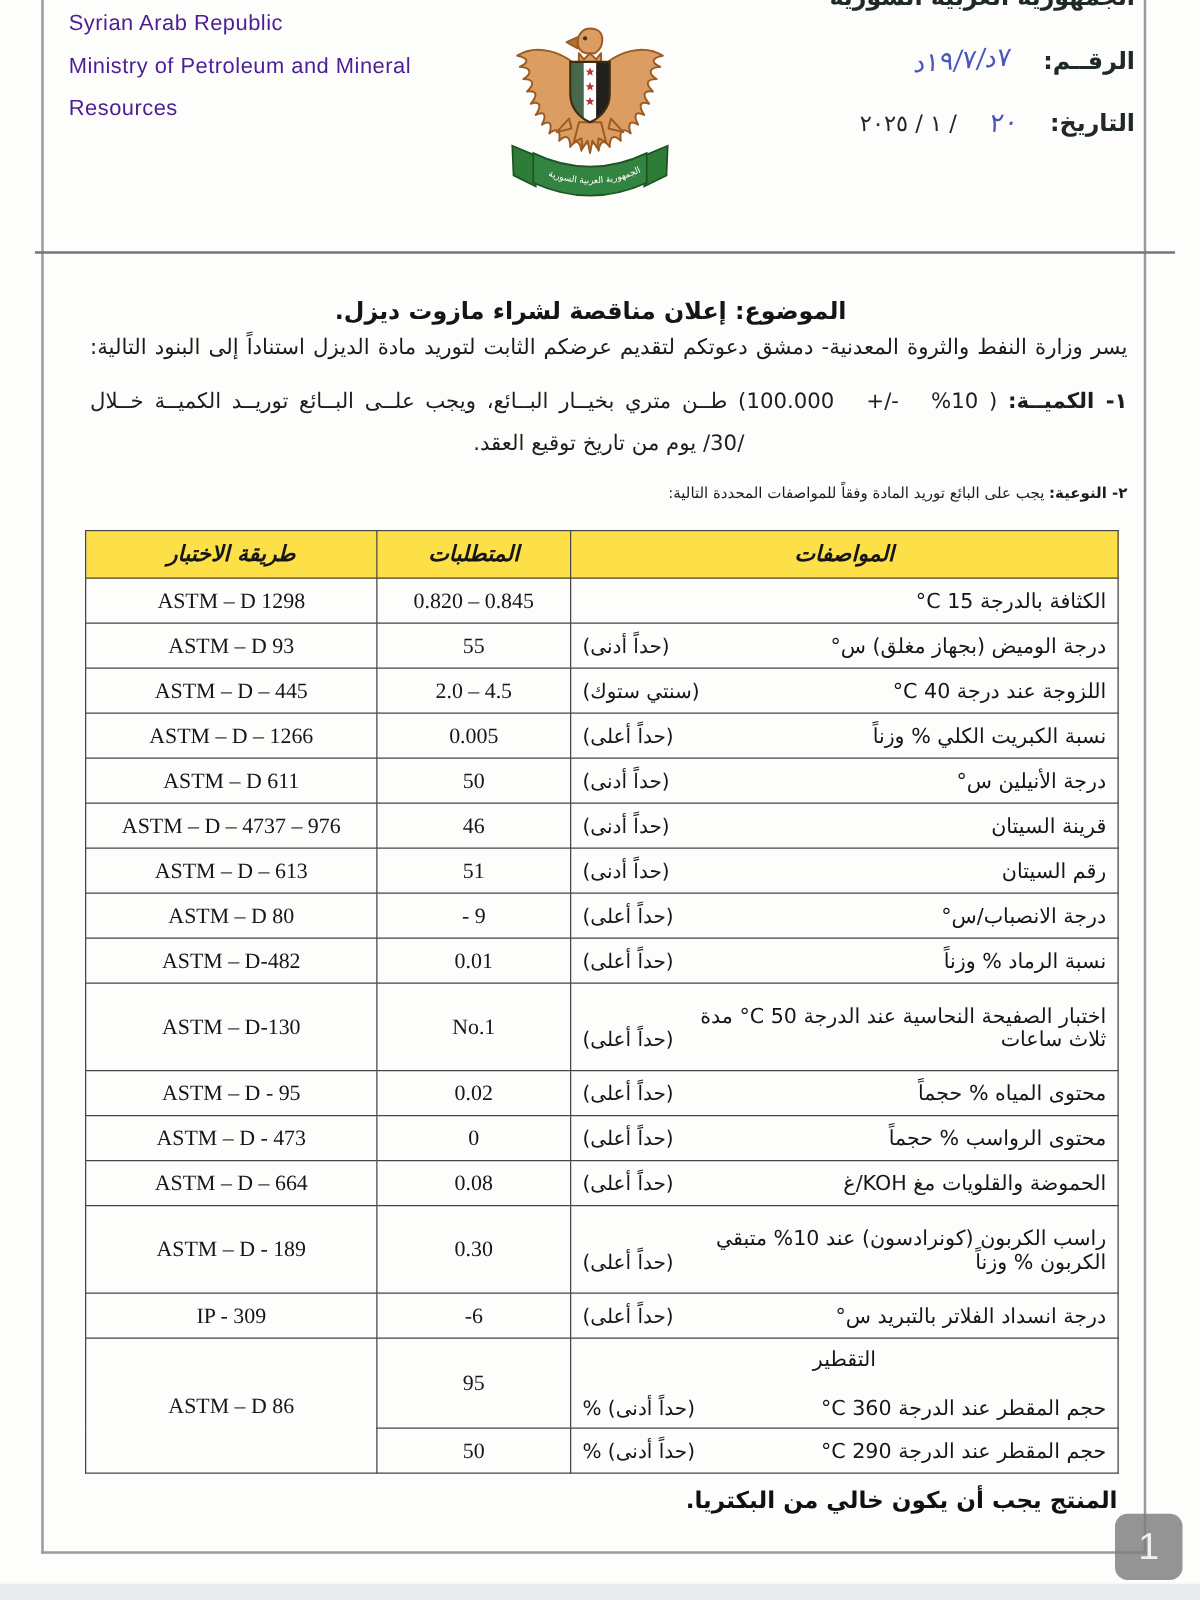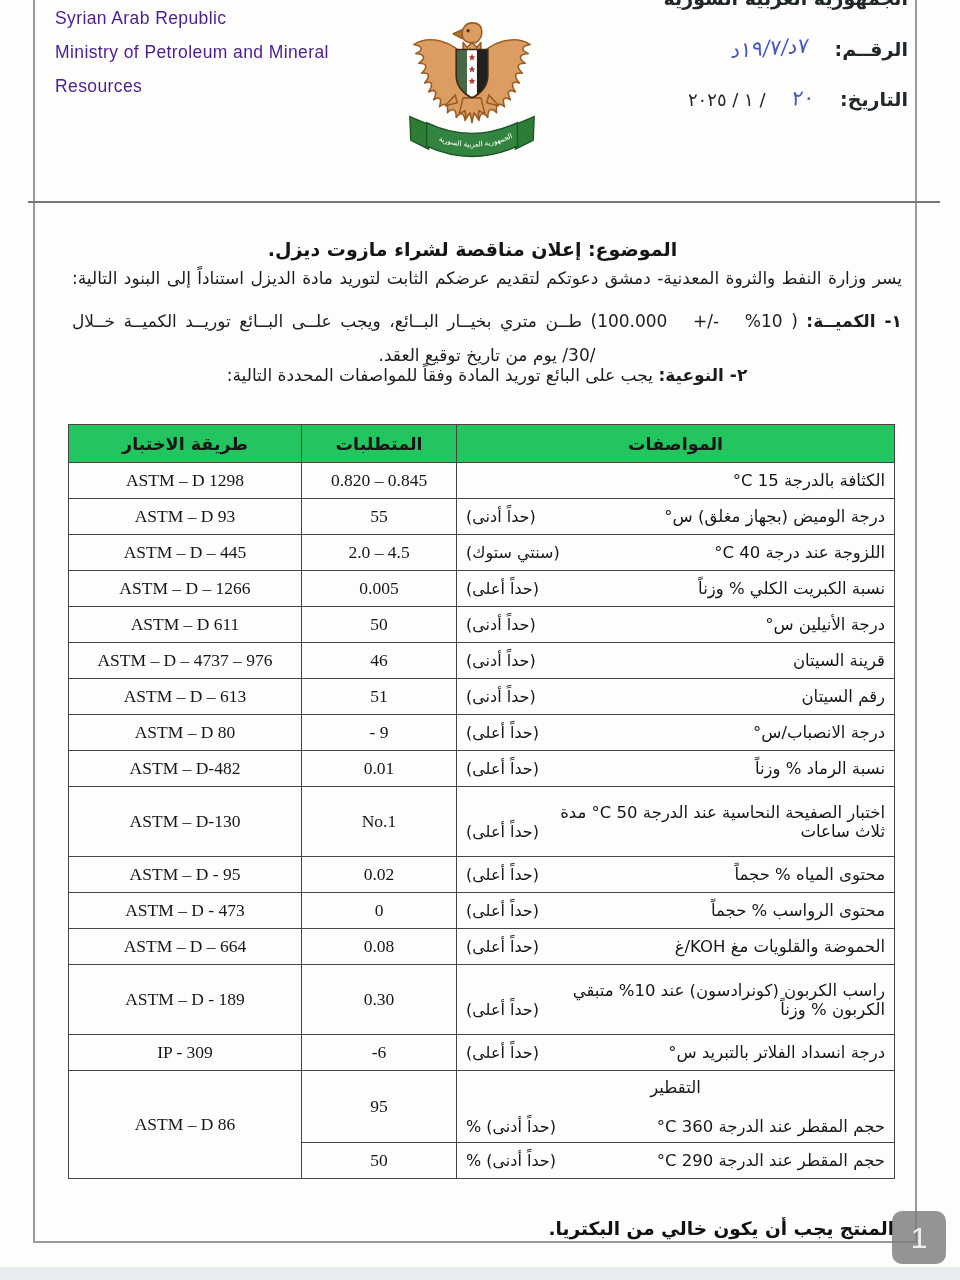--- a/index.html
+++ b/index.html
@@ -47,47 +47,47 @@
     position:absolute; left:40px; right:55px; top:238px;
     direction:rtl; text-align:center; font-weight:bold; font-size:19px; color:#151515;
   }
   .intro {
     position:absolute; left:72px; right:58px; top:268px;
     direction:rtl; text-align:justify; text-align-last:justify; font-size:17px; color:#1b1b1b;
   }
   .item1 { position:absolute; left:72px; right:58px; top:311px; direction:rtl; font-size:17px; }
   .item1 .l1 { text-align:justify; text-align-last:justify; }
   .item1 .l2 { text-align:center; margin-top:14px; }
-  .item2 { position:absolute; left:72px; right:58px; top:365px; direction:rtl; text-align:center; font-size:17px; }
+  .item2 { position:absolute; left:72px; right:58px; top:387px; direction:rtl; text-align:right; font-size:12px; }
   .blbl { font-weight:bold; }
 
   
   table.spec {
     position:absolute; left:68px; top:424px; width:826px;
     border-collapse:collapse; direction:rtl; table-layout:fixed;
     font-size:16.5px; color:#161616;
   }
   table.spec th, table.spec td { border:1.5px solid #454545; padding:2px 9px; }
   table.spec th {
-    background:#22c55e; font-weight:bold; font-size:17.5px; height:38px; text-align:center;
+    background:#fde047; font-weight:bold; font-size:17.5px; height:38px; text-align:center;font-style:italic;
   }
   table.spec td { height:36px; }
   td.c-req, td.c-method {
     text-align:center; direction:ltr;
     font-family:"Liberation Serif", serif; font-size:17.5px; white-space:nowrap;margin-top:32px;
   }
   .specline { display:flex; justify-content:space-between; align-items:flex-end; gap:10px; }
   .squal { white-space:nowrap; font-size:16px; }
   tr.tall td { height:70px; }
   tr.dist-a td { height:72px; }
   .dtitle { text-align:center; margin-bottom:20px; }
 
   .note {
     position:absolute; left:68px; width:826px; top:1190px;
-    direction:rtl; text-align:right; font-weight:bold; font-size:18.5px; color:#111;margin-top:28px;
+    direction:rtl; text-align:right; font-weight:bold; font-size:18.5px; color:#111;
   }
 
   
   .page-badge {
     position:absolute; left:892px; top:1211px; width:54px; height:53px;
     background:rgba(125,125,125,.82); border-radius:10px;
     display:flex; align-items:center; justify-content:center;
     font-family:"Liberation Sans", sans-serif; font-size:30px; color:#f0f0f0;
   }
   .bottom-strip { position:absolute; left:0; bottom:0; width:100%; height:13px; background:#e9ecef; }

